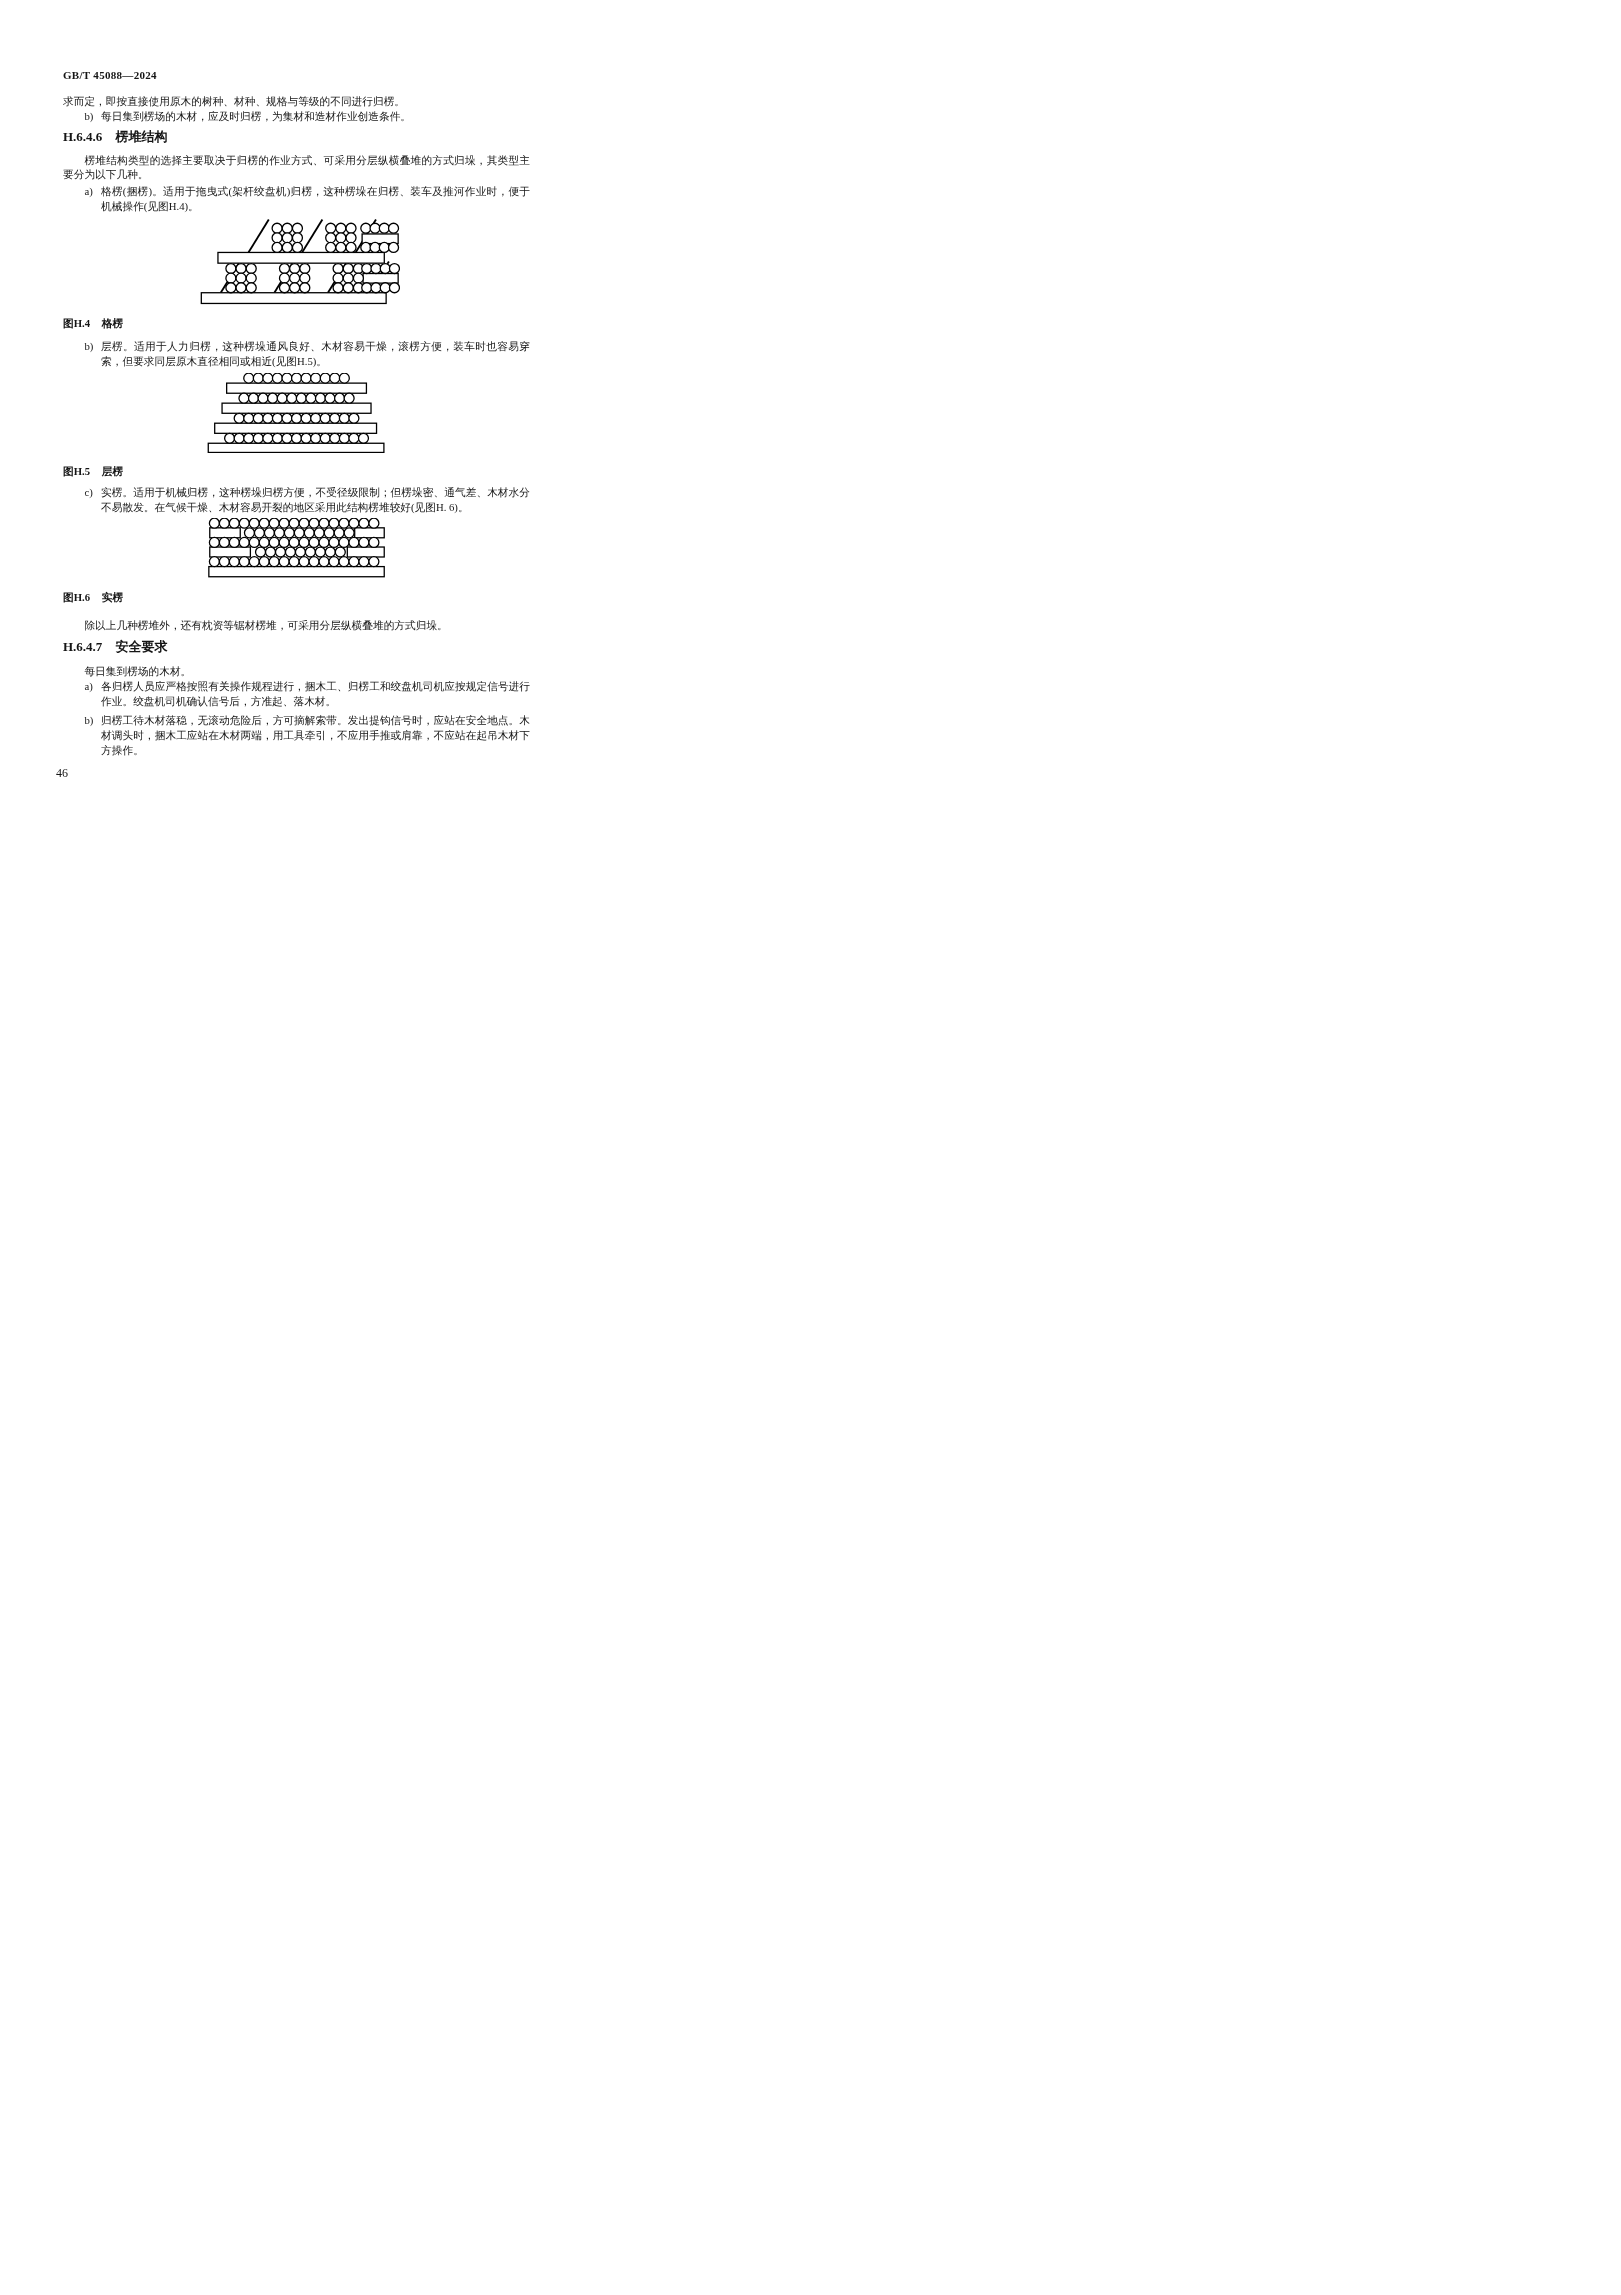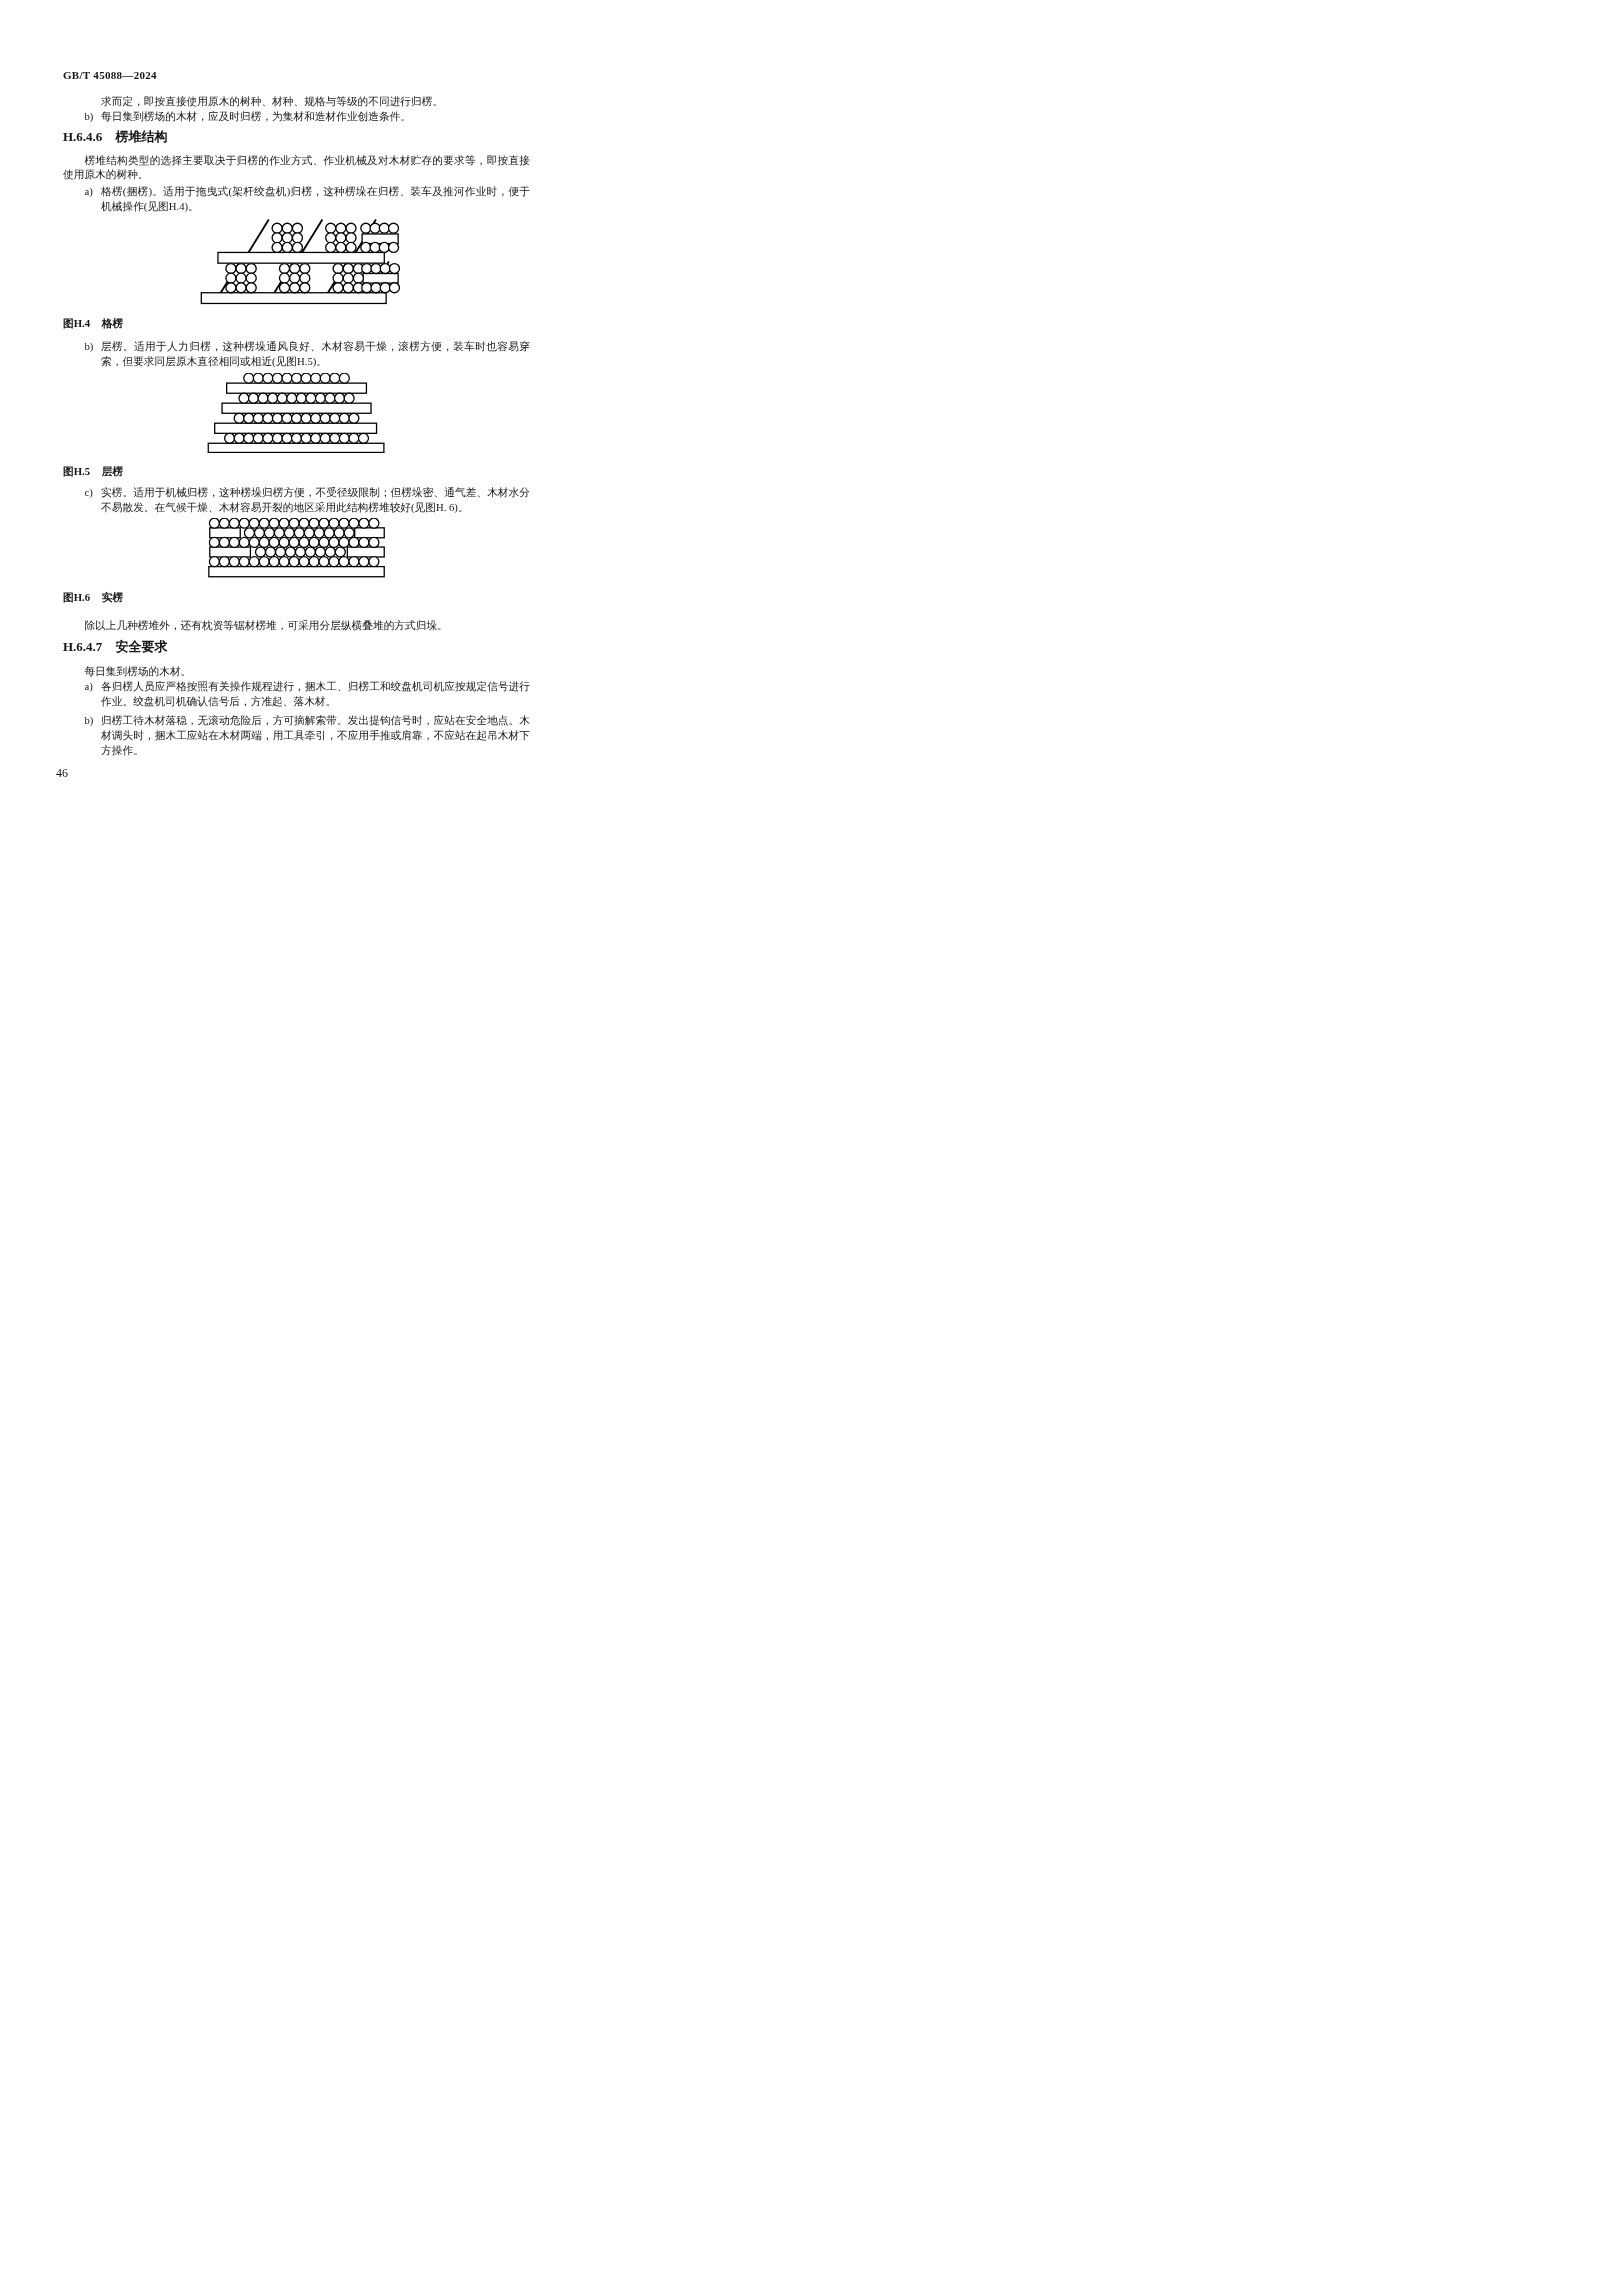--- a/index.html
+++ b/index.html
@@ -59,21 +59,21 @@
     line-height:14.6px;
   }
   .fig-caption .cap-title{margin-left:1.1em;}
   .page-number{
     position:absolute;
     left:56px;
     top:766px;
     font-size:12px;
   }
   
-  .mt-cont{margin-top:12.5px;}
+  .mt-cont{margin-top:12.5px;flex-direction:column;}
   .mt-b1{margin-top:0px;}
   .mt-h646{margin-top:6.3px;}
   .mt-p646{margin-top:8.3px;}
   .mt-a646{margin-top:2.6px;}
   .mt-f4{margin-top:3.1px;}
   .mt-c4{margin-top:11.5px;}
   .mt-b646{margin-top:8.3px;}
   .mt-f5{margin-top:4.2px;}
   .mt-c5{margin-top:11px;}
   .mt-c646{margin-top:6.3px;}
@@ -100,21 +100,21 @@
 
     <div class="body-text item mt-b1">
       <span class="marker">b)</span>
       <span class="itext">每日集到楞场的木材，应及时归楞，为集材和造材作业创造条件。</span>
     </div>
 
     <div class="sec-heading mt-h646">
       <span class="sec-num">H.6.4.6</span><span class="sec-title">楞堆结构</span>
     </div>
 
-    <div class="body-text para mt-p646">楞堆结构类型的选择主要取决于归楞的作业方式、作业机械及对木材贮存的要求等，即按直接使用原木的树种。</div>
+    <div class="body-text para mt-p646">楞堆结构类型的选择主要取决于归楞的作业方式、可采用分层纵横叠堆的方式归垛，其类型主要分为以下几种。</div>
 
     <div class="body-text item mt-a646">
       <span class="marker">a)</span>
       <span class="itext">格楞(捆楞)。适用于拖曳式(架杆绞盘机)归楞，这种楞垛在归楞、装车及推河作业时，便于机械操作(见图H.4)。</span>
     </div>
 
     <div class="figure mt-f4">
       <svg width="207" height="87" viewBox="0 0 1120 470">
           <line x1="300" y1="186" x2="410" y2="8" stroke="#000" stroke-width="10"></line>
           <line x1="590" y1="186" x2="700" y2="8" stroke="#000" stroke-width="10"></line>

